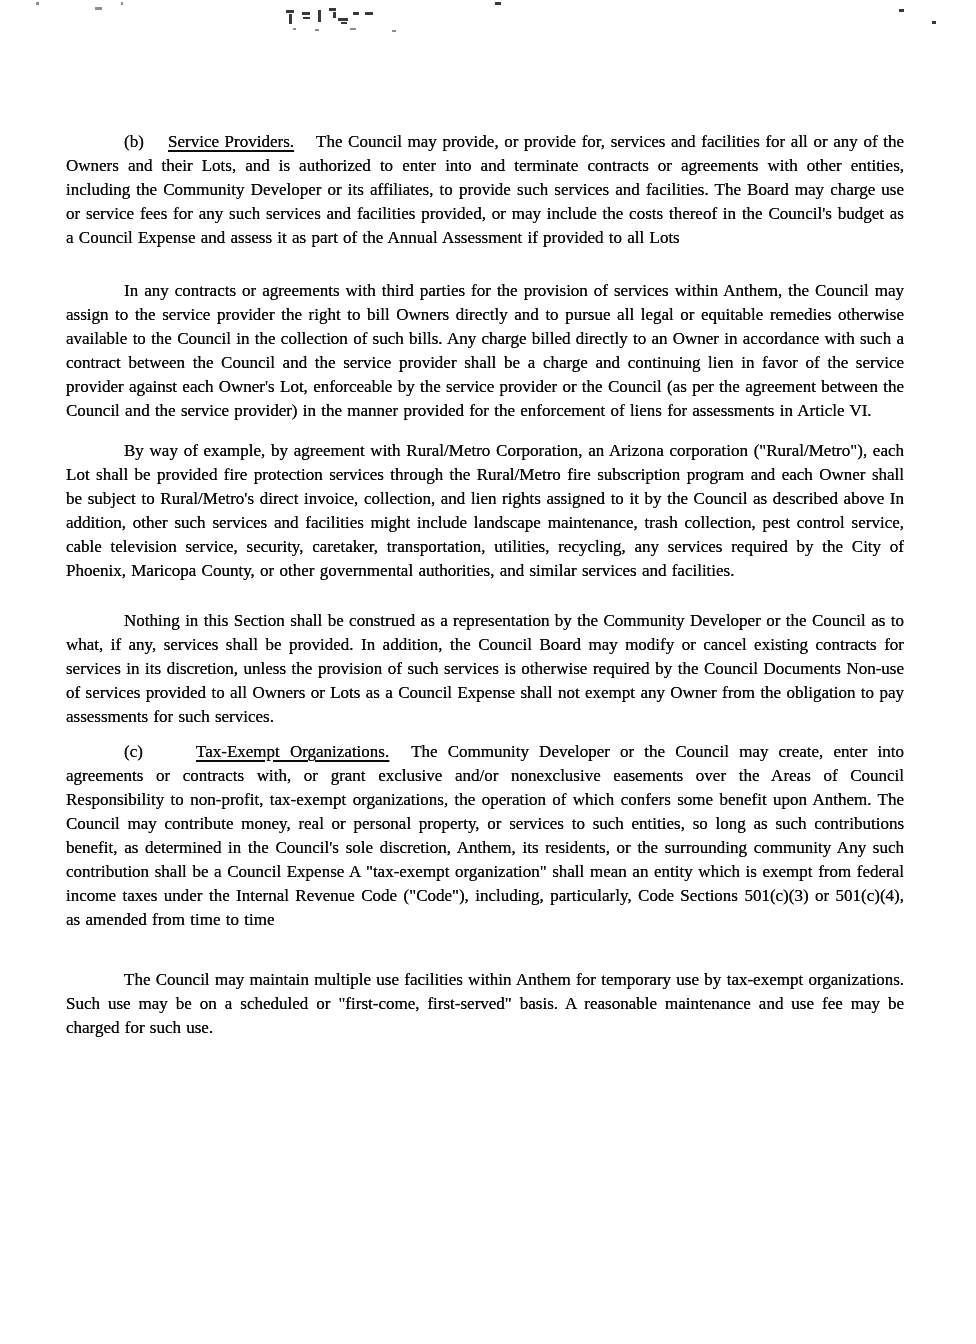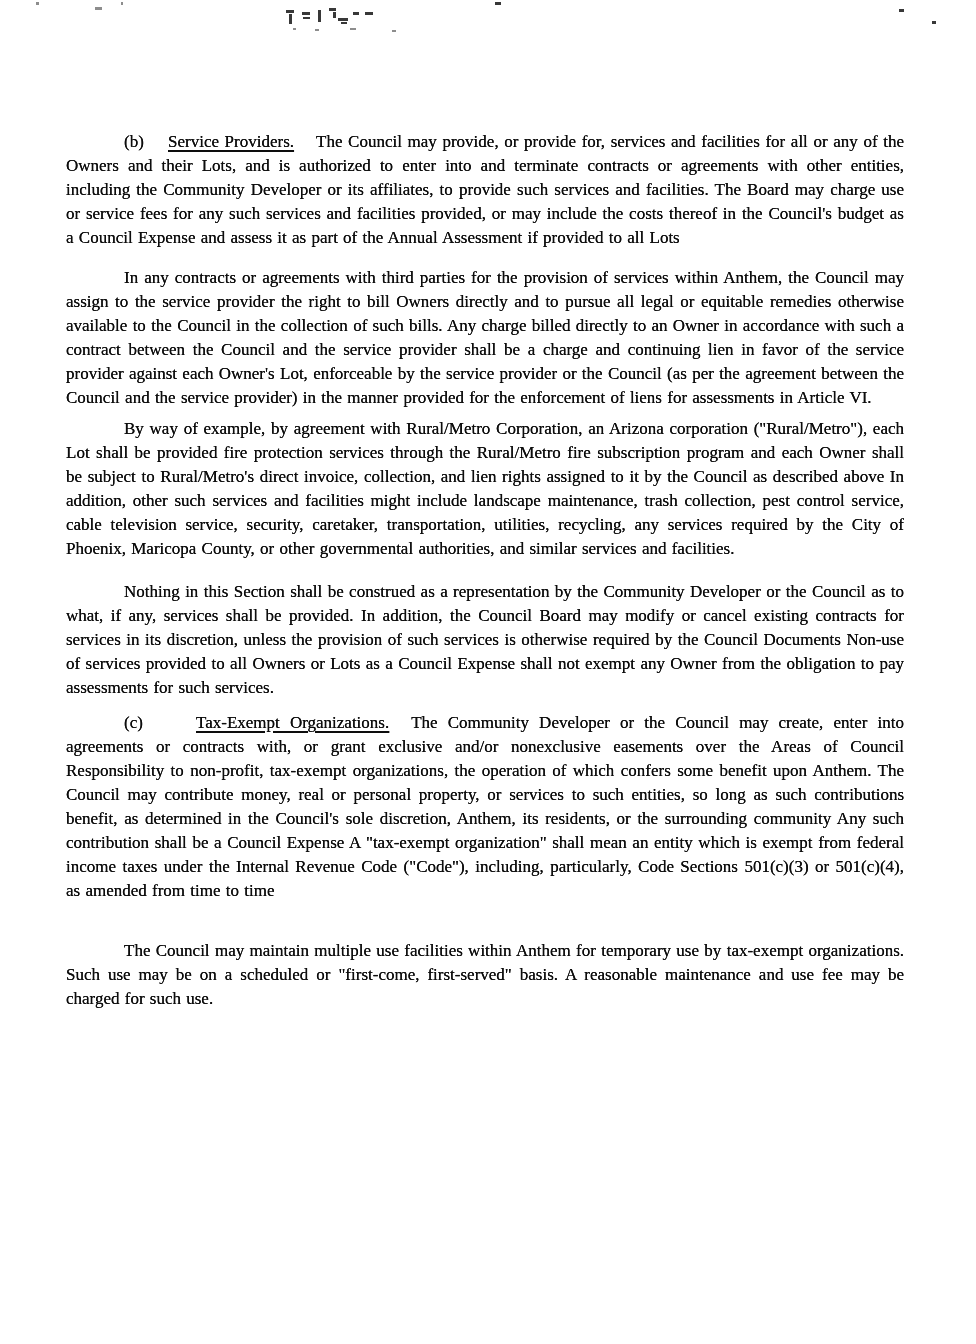--- a/index.html
+++ b/index.html
@@ -24,23 +24,23 @@
   }
   .para {
     margin: 0;
     font-size: 17px;
     line-height: 24px;
     text-align: justify;
     text-indent: 58px;
     word-spacing: 1px;
     text-shadow: 0 0 0.45px currentColor; 
   }
-  .para + .para { margin-top: 16px; }
-  .para:nth-of-type(3) { margin-top: 7px; }
-  .para:nth-of-type(4) { margin-top: 19px; }
+  .para + .para { margin-top: 29px; }
+  .para:nth-of-type(3) { margin-top: 16px; }
+  .para:nth-of-type(4) { margin-top: 26px; }
   .para:nth-of-type(5) { margin-top: 11px; }
   .para:nth-of-type(6) { margin-top: 36px; }
 
   .clause-label {
     display: inline-block;
     text-indent: 0;
   }
   .label-b { width: 44px; }
   .label-c { width: 72px; }
   .clause-heading {

